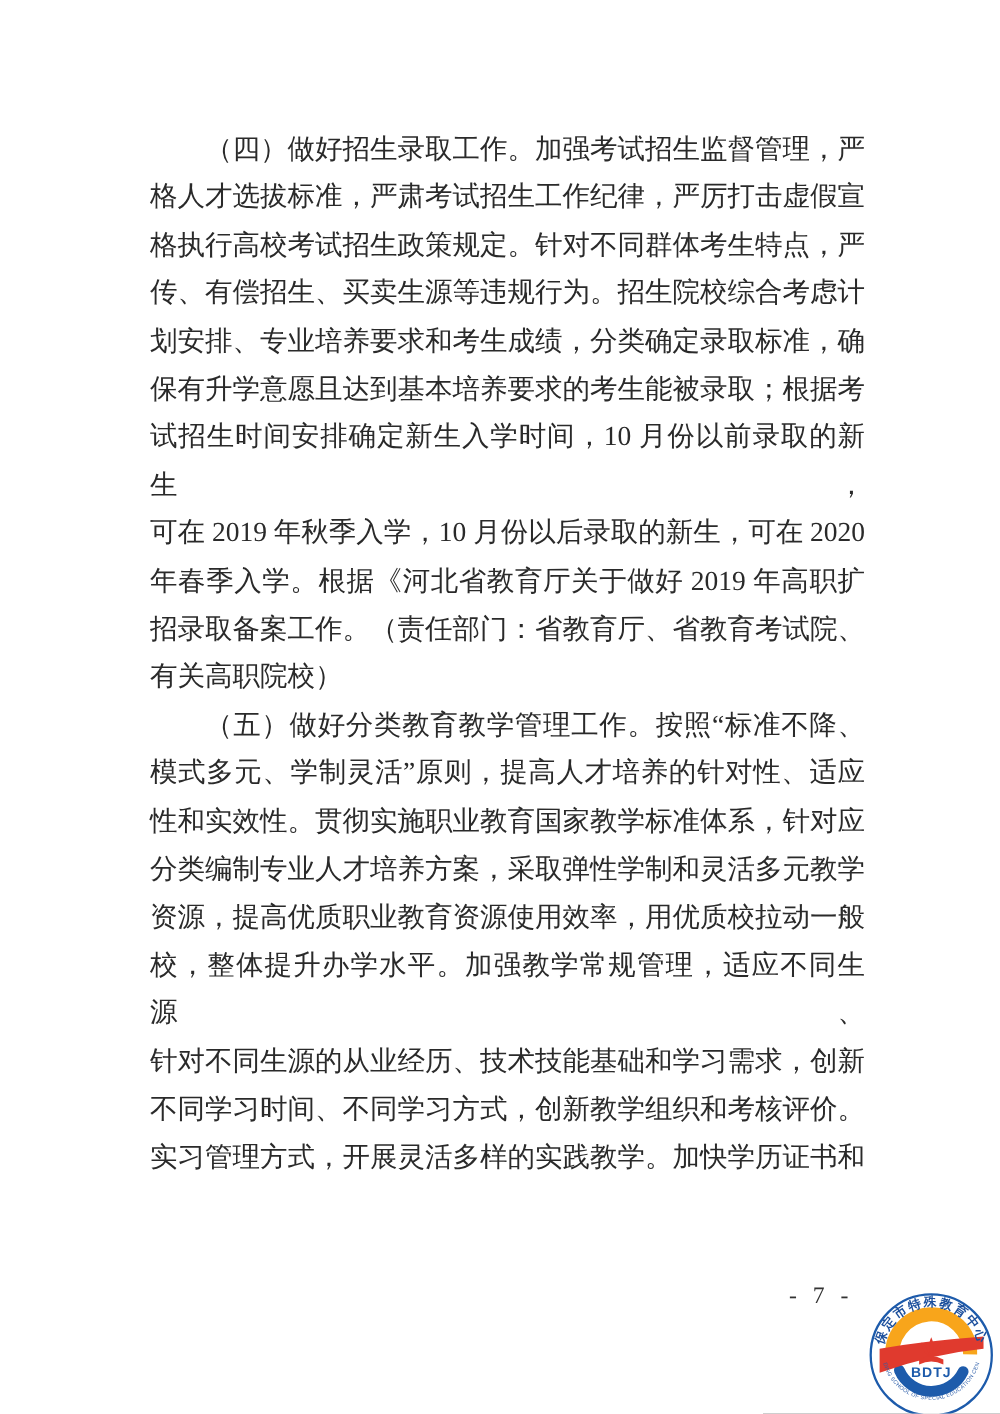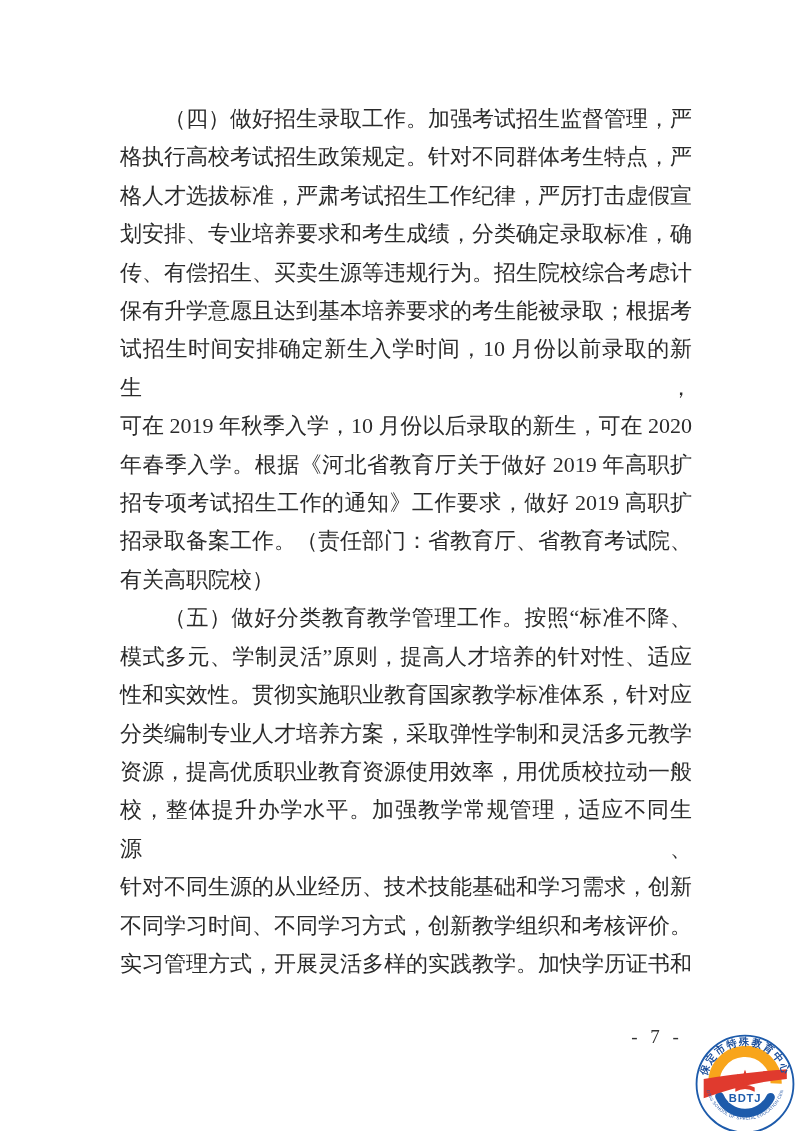--- a/index.html
+++ b/index.html
@@ -49,29 +49,28 @@
   .seal svg { width: 100%; height: 100%; display: block; }
 </style>
 </head>
 <body>
 
 <div class="page">
 
   <main class="content">
 
   <div class="line first">（四）做好招生录取工作。加强考试招生监督管理，严</div>
+      <div class="line">格人才选拔标准，严肃考试招生工作纪律，严厉打击虚假宣</div>
       <div class="line">格执行高校考试招生政策规定。针对不同群体考生特点，严</div>
-      <div class="line">格人才选拔标准，严肃考试招生工作纪律，严厉打击虚假宣</div>
+      <div class="line">传、有偿招生、买卖生源等违规行为。招生院校综合考虑计</div>
       <div class="line">划安排、专业培养要求和考生成绩，分类确定录取标准，确</div>
-      <div class="line">传、有偿招生、买卖生源等违规行为。招生院校综合考虑计</div>
       <div class="line">保有升学意愿且达到基本培养要求的考生能被录取；根据考</div>
       <div class="line">试招生时间安排确定新生入学时间，10 月份以前录取的新生，</div>
       <div class="line">可在 2019 年秋季入学，10 月份以后录取的新生，可在 2020</div>
       <div class="line">年春季入学。根据《河北省教育厅关于做好 2019 年高职扩</div>
-      <div class="line">招专项考试招生工作的通知》工作要求，做好 2019 高职扩</div>
       <div class="line">招录取备案工作。（责任部门：省教育厅、省教育考试院、</div>
       <div class="line para-end">有关高职院校）</div>
       <div class="line first">（五）做好分类教育教学管理工作。按照“标准不降、</div>
       <div class="line">模式多元、学制灵活”原则，提高人才培养的针对性、适应</div>
       <div class="line">性和实效性。贯彻实施职业教育国家教学标准体系，针对应</div>
       <div class="line">分类编制专业人才培养方案，采取弹性学制和灵活多元教学</div>
       <div class="line">资源，提高优质职业教育资源使用效率，用优质校拉动一般</div>
       <div class="line">校，整体提升办学水平。加强教学常规管理，适应不同生源、</div>
       <div class="line">针对不同生源的从业经历、技术技能基础和学习需求，创新</div>
       <div class="line">不同学习时间、不同学习方式，创新教学组织和考核评价。</div>

